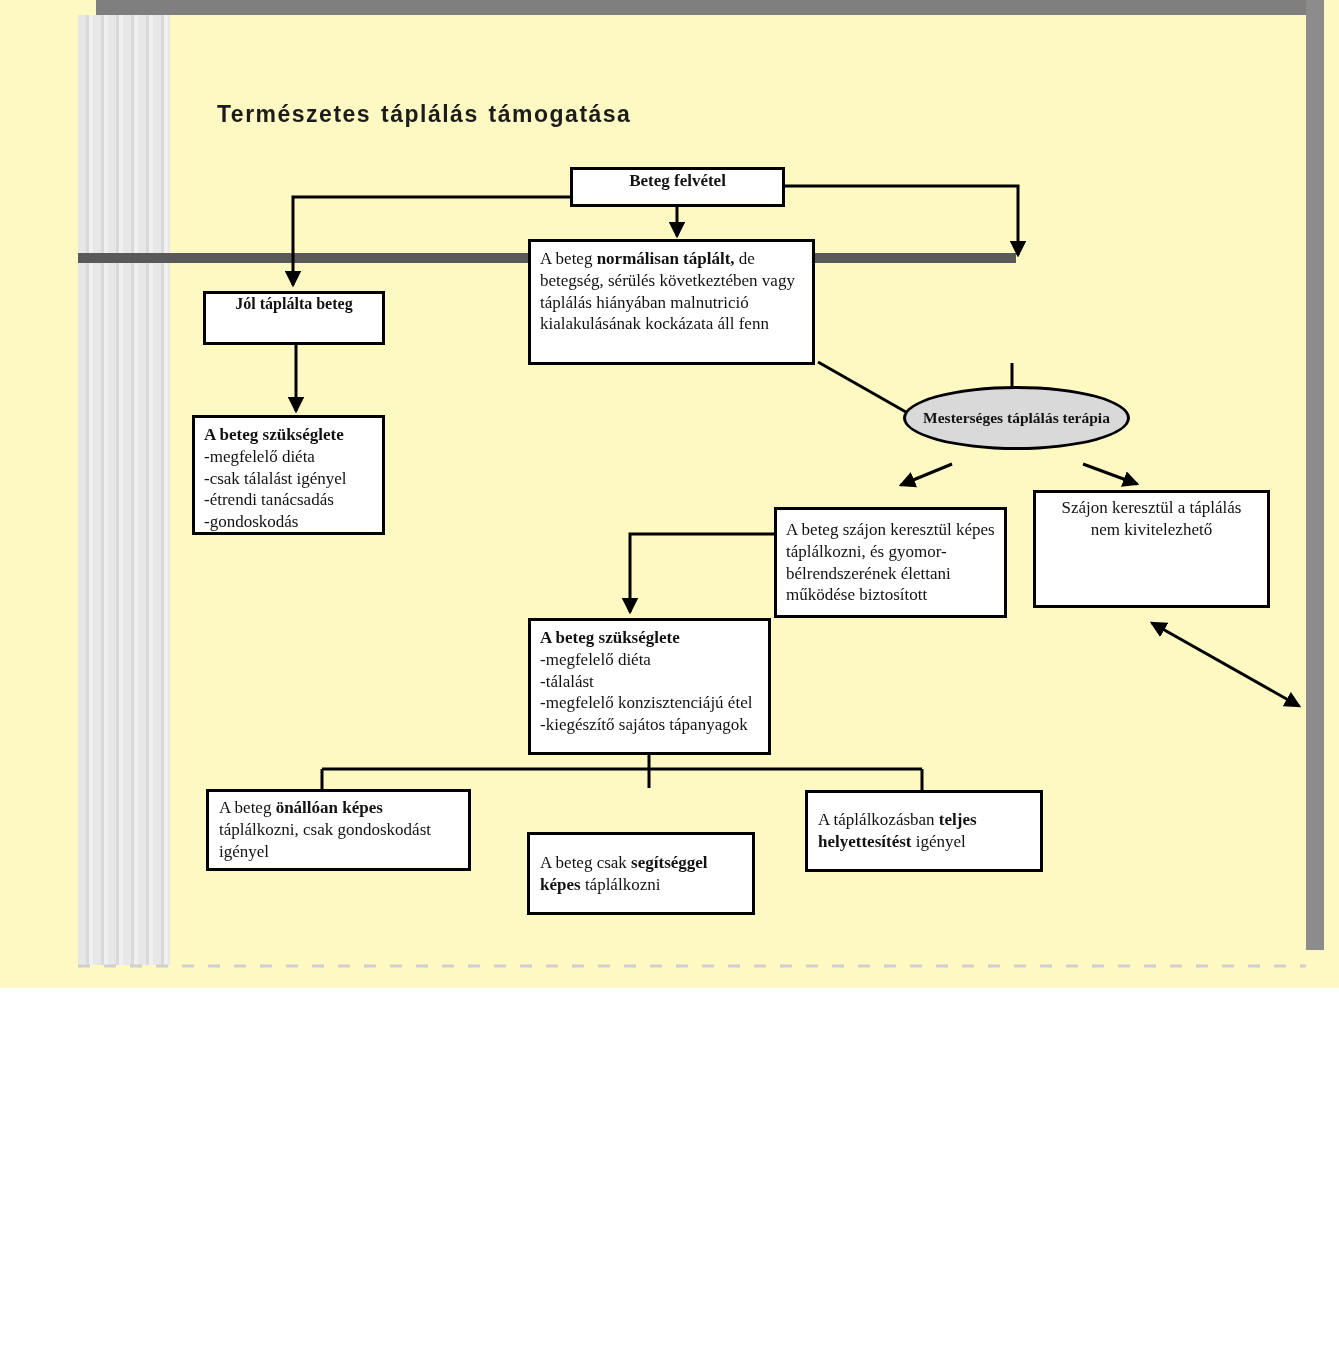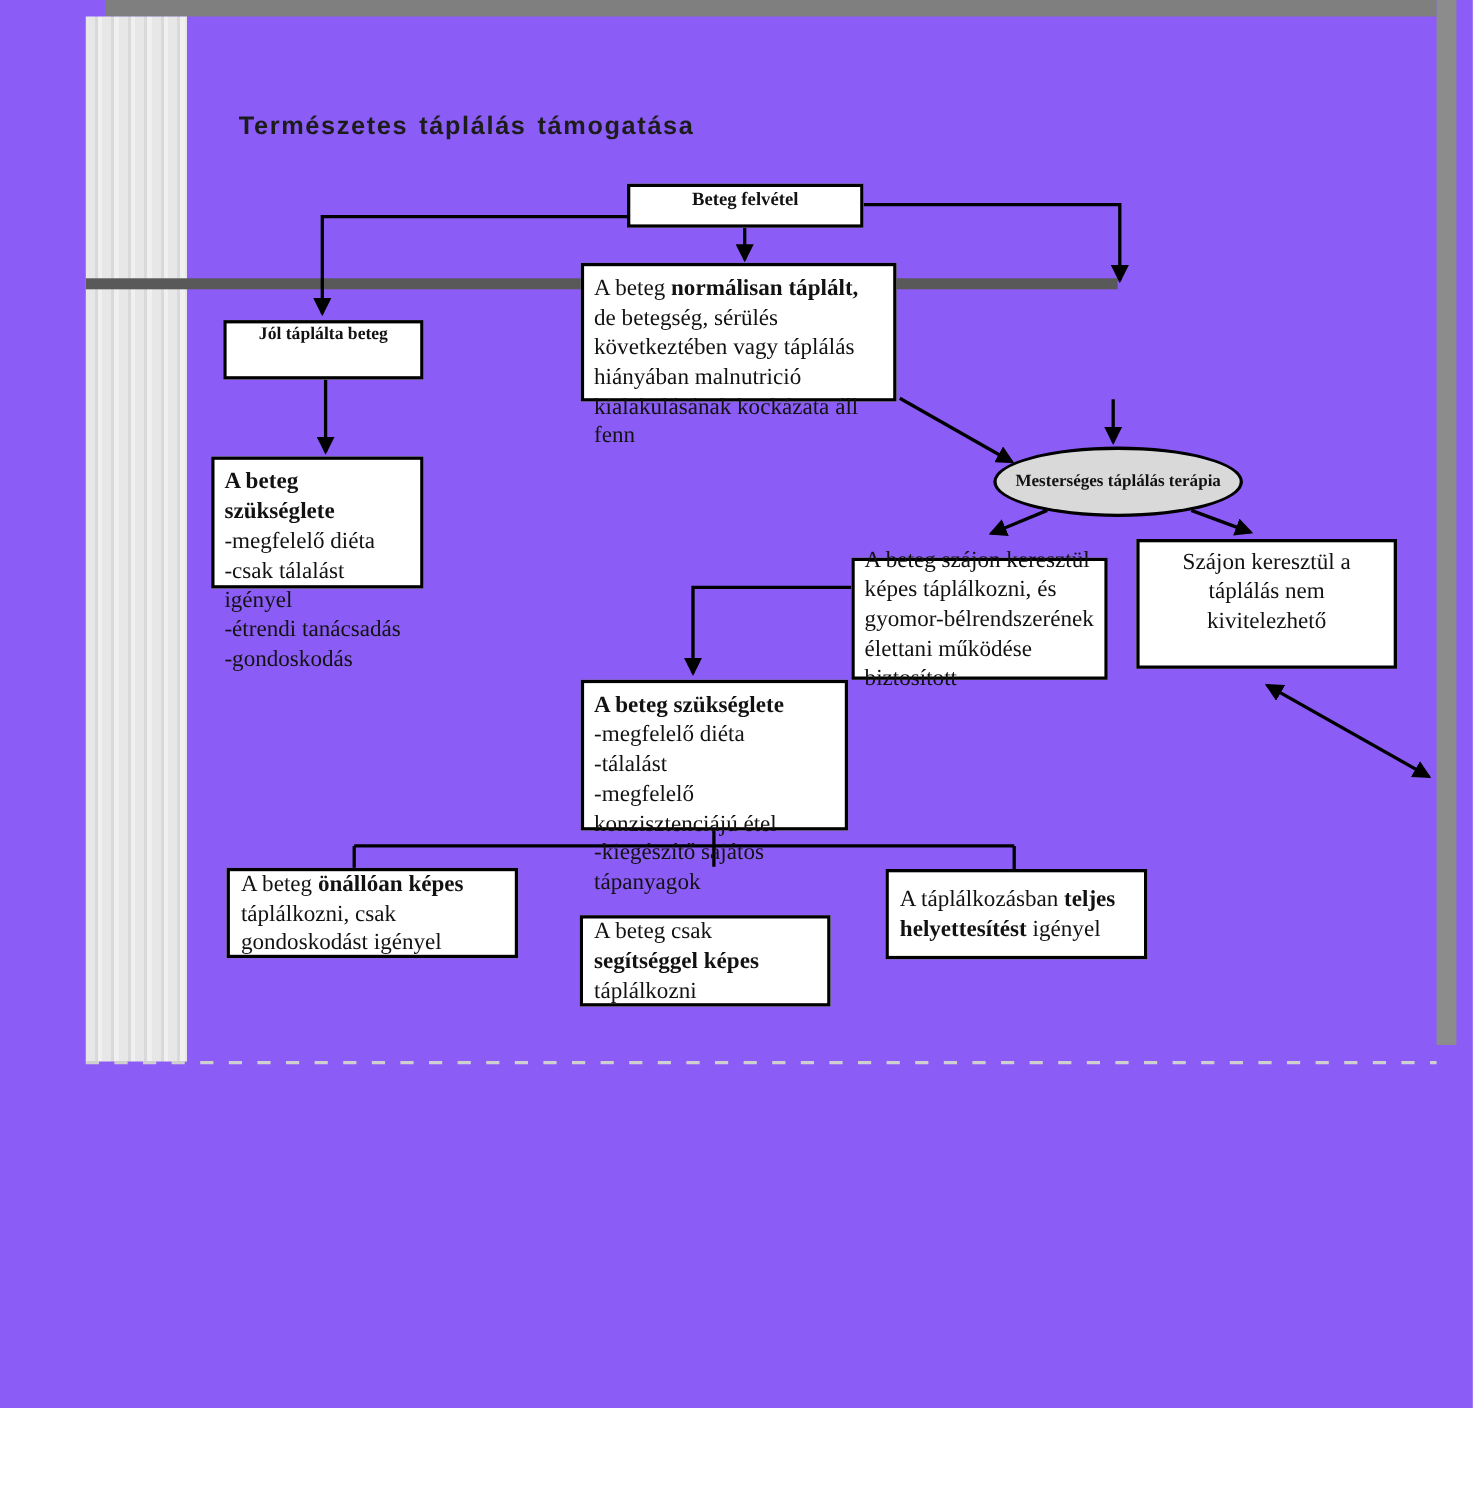--- a/index.html
+++ b/index.html
@@ -1,34 +1,34 @@
 <!DOCTYPE html>
 <html><head>
 <meta charset="utf-8">
 <style>
   html,body{margin:0;padding:0;background:#ffffff;}
   body{width:1339px;height:1372px;font-family:"Liberation Serif",serif;}
-  .canvas{position:relative;width:1339px;height:1280px;overflow:hidden;background:#8b5cf6;}
+  .canvas{position:relative;width:1339px;height:988px;overflow:hidden;background:#fef9c3;}
 
   
   .deco{position:absolute;z-index:0;}
   .top-bar{left:96px;top:0;width:1210px;height:15px;background:#7f7f7f;}
   .side-bar{left:1306px;top:0;width:18px;height:950px;background:#8c8c8c;}
   .stripes{left:78px;top:15px;width:92px;height:950px;
     background:repeating-linear-gradient(to right,
       #e7e7e7 0px,#e7e7e7 8px,#d9d9d9 8px,#d9d9d9 11px,#f0f0f0 11px,#f0f0f0 15px);}
   .divider-bar{left:78px;top:253px;width:938px;height:10px;background:#595959;}
 
   .page-title{position:absolute;left:217px;top:101px;z-index:2;
     font-family:"Liberation Sans",sans-serif;font-weight:bold;font-size:23px;
     letter-spacing:1.5px;word-spacing:2px;color:#1c1c1c;}
 
   
   .node{position:absolute;z-index:2;background:#ffffff;border:3px solid #000;
-    box-sizing:border-box;font-size:21px;line-height:1.28;color:#121212;}
+    box-sizing:border-box;font-size:17px;line-height:1.28;color:#121212;}
   .pad{padding:6px 9px;}
   .vcenter{display:flex;align-items:center;}
   .hcenter{display:flex;align-items:flex-start;justify-content:center;text-align:center;}
   .bold{font-weight:bold;}
   .ellipse{border-radius:50%;background:#d9d9d9;font-weight:bold;
     display:flex;align-items:center;justify-content:center;text-align:center;}
 
   .connectors{position:absolute;left:0;top:0;z-index:1;}
   .connectors path{stroke:#000;stroke-width:3;fill:none;}
   .dash{stroke:#cfcfcf !important;stroke-width:3;stroke-dasharray:12 14;}
@@ -79,21 +79,21 @@
 
 
   <div class="node pad" style="left:192px;top:415px;width:193px;height:120px;">
     <div class="bold">A beteg szükséglete</div>
     <div>-megfelelő diéta</div>
     <div>-csak tálalást igényel</div>
     <div>-étrendi tanácsadás</div>
     <div>-gondoskodás</div>
   </div>
 
-  <div class="node ellipse" style="left:903px;top:406px;width:227px;height:64px;font-size:15.5px;">
+  <div class="node ellipse" style="left:903px;top:386px;width:227px;height:64px;font-size:15.5px;">
     <span>Mesterséges táplálás terápia</span>
   </div>
 
   <div class="node pad vcenter" style="left:774px;top:491px;width:233px;height:111px;margin-top:16px;">
     <span>A beteg szájon keresztül képes táplálkozni, és gyomor-bélrendszerének élettani működése biztosított</span>
   </div>
 
   <div class="node hcenter" style="left:1017px;top:490px;width:237px;height:118px;padding:4px 14px;margin-left:16px;">
     <span>Szájon keresztül a táplálás nem kivitelezhető</span>
   </div>

